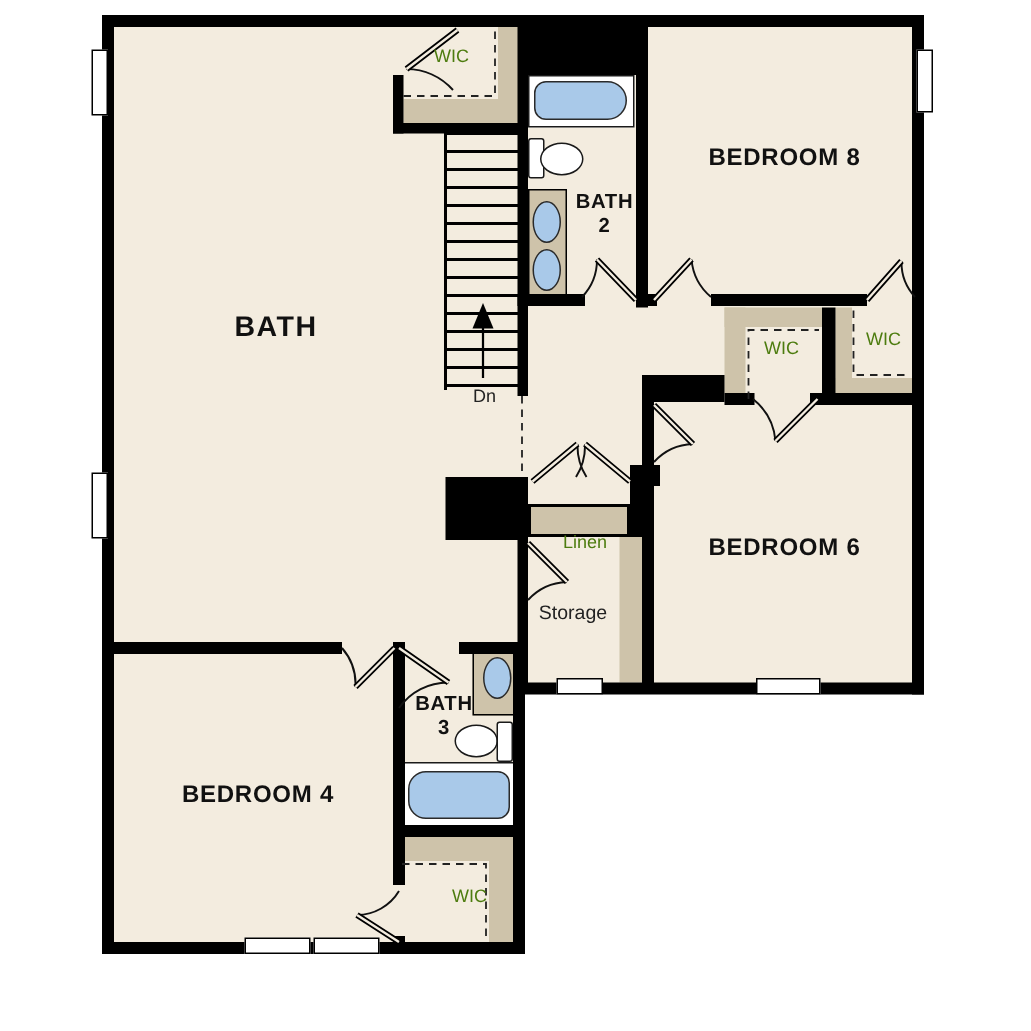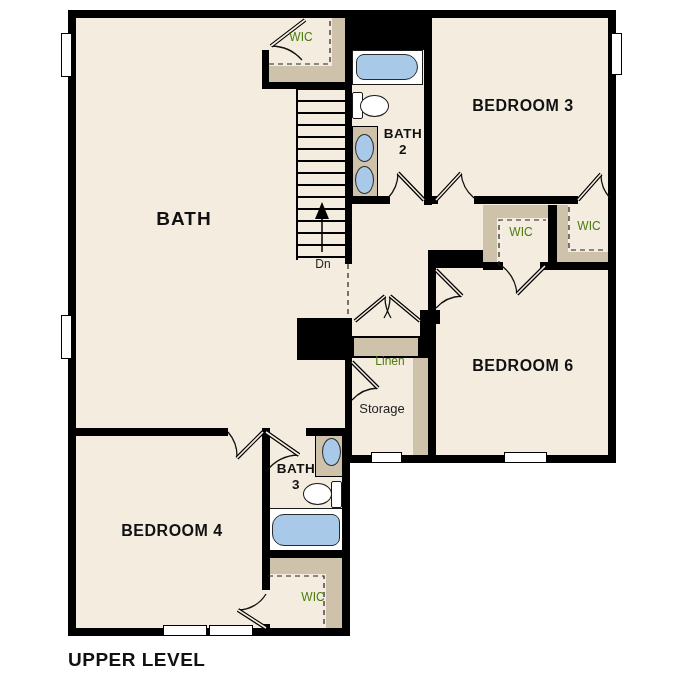--- a/index.html
+++ b/index.html
@@ -133,34 +133,33 @@
          M569,207 L569,250 L606,250
          M268,576 L324,576 L324,626
          M348,264 L348,316" fill="none" stroke="#222" stroke-width="1.2" stroke-dasharray="5,4"></path>
     <g>
       <line x1="322" y1="252" x2="322" y2="216" stroke="#000" stroke-width="1.5"></line>
       <polygon points="315,219 329,219 322,202" fill="#000"></polygon>
     </g>
   </svg>
 
   <div class="label room-loft" style="left:184px;top:219px;">BATH</div>
-  <div class="label room-big" style="left:523px;top:106px;">BEDROOM 3</div>
+  <div class="label room-big" style="left:523px;top:106px;">BEDROOM 8</div>
   <div class="label room-big" style="left:523px;top:366px;">BEDROOM 6</div>
   <div class="label room-big" style="left:172px;top:531px;">BEDROOM 4</div>
   <div class="label bath-label" style="left:403px;top:142px;">
     <div>BATH</div>
     <div>2</div>
   </div>
   <div class="label bath-label" style="left:296px;top:477px;">
     <div>BATH</div>
     <div>3</div>
   </div>
   <div class="label small-label" style="left:301px;top:38px;">WIC</div>
   <div class="label small-label" style="left:521px;top:233px;">WIC</div>
   <div class="label small-label" style="left:589px;top:227px;">WIC</div>
   <div class="label small-label" style="left:313px;top:598px;">WIC</div>
   <div class="label small-label" style="left:390px;top:362px;">Linen</div>
   <div class="label storage-label" style="left:382px;top:409px;">Storage</div>
   <div class="label dn-label" style="left:323px;top:265px;">Dn</div>
 
-  <div class="title" style="left:68px;top:649px;">UPPER LEVEL</div>
 
 </div>
 
 </body></html>

